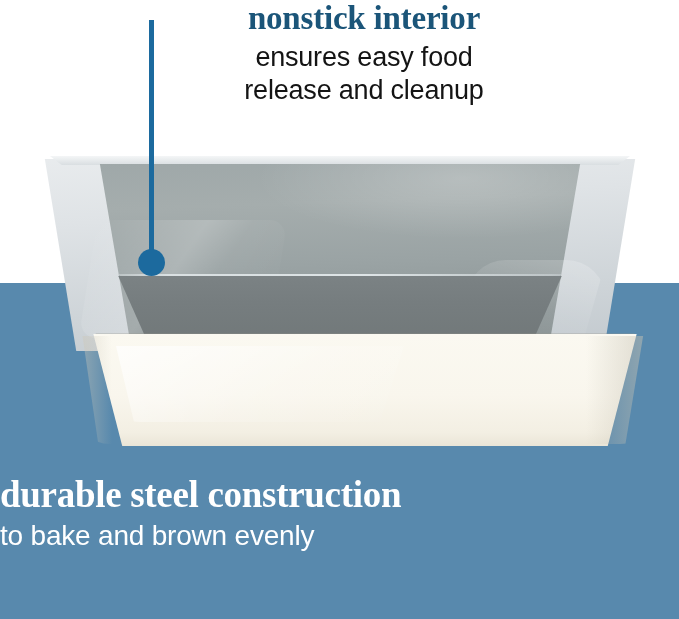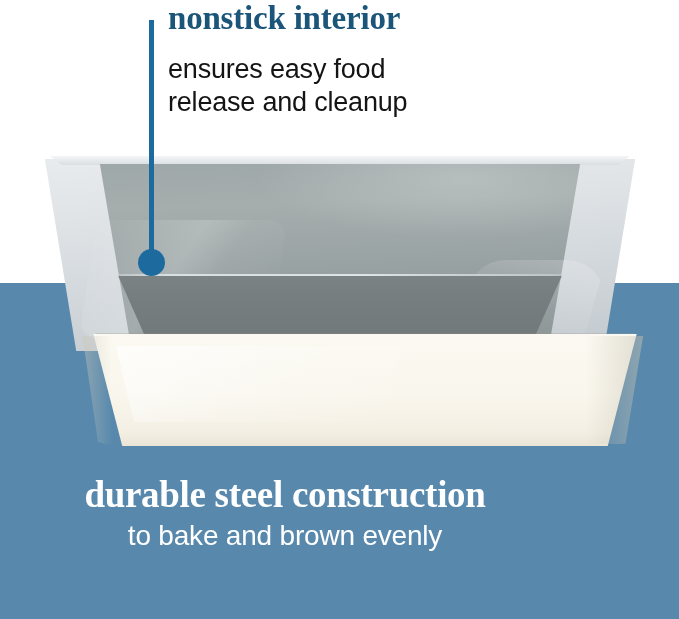--- a/index.html
+++ b/index.html
@@ -34,39 +34,39 @@
     height: 336px;
     background: #5889ad;
   }
 
   
   .callout-top {
     position: absolute;
     left: 168px;
     top: 0px;
     width: 392px;
-    text-align: left;
+    text-align: center;
   }
   .callout-top .headline {
     font-family: "Liberation Serif", "DejaVu Serif", serif;
     font-weight: bold;
     font-size: 33px;
     line-height: 37px;
     color: #1b5579;
     letter-spacing: -0.2px;
     white-space: nowrap;
   }
   .callout-top .subline {
     font-family: "Liberation Sans", sans-serif;
     font-weight: 400;
     font-size: 27px;
     line-height: 33px;
     color: #141414;
     letter-spacing: -0.2px;
-    margin-top: 16px;
+    margin-top: 4px;
   }
 
   
   .leader-line {
     position: absolute;
     left: 149px;
     top: 20px;
     width: 5px;
     height: 244px;
     background: #1c6a9e;
@@ -225,21 +225,20 @@
     border-radius: 0 0 34px 0;
     clip-path: polygon(0% 0%, 84% 0%, 58% 100%, 0% 100%);
   }
 
   
   .caption-bottom {
     position: absolute;
     left: 0px;
     top: 474px;
     width: 570px;
-    text-align: center;
   }
   .caption-bottom .headline {
     font-family: "Liberation Serif", "DejaVu Serif", serif;
     font-weight: bold;
     font-size: 37px;
     line-height: 42px;
     color: #ffffff;
     letter-spacing: -0.3px;
     white-space: nowrap;
   }

